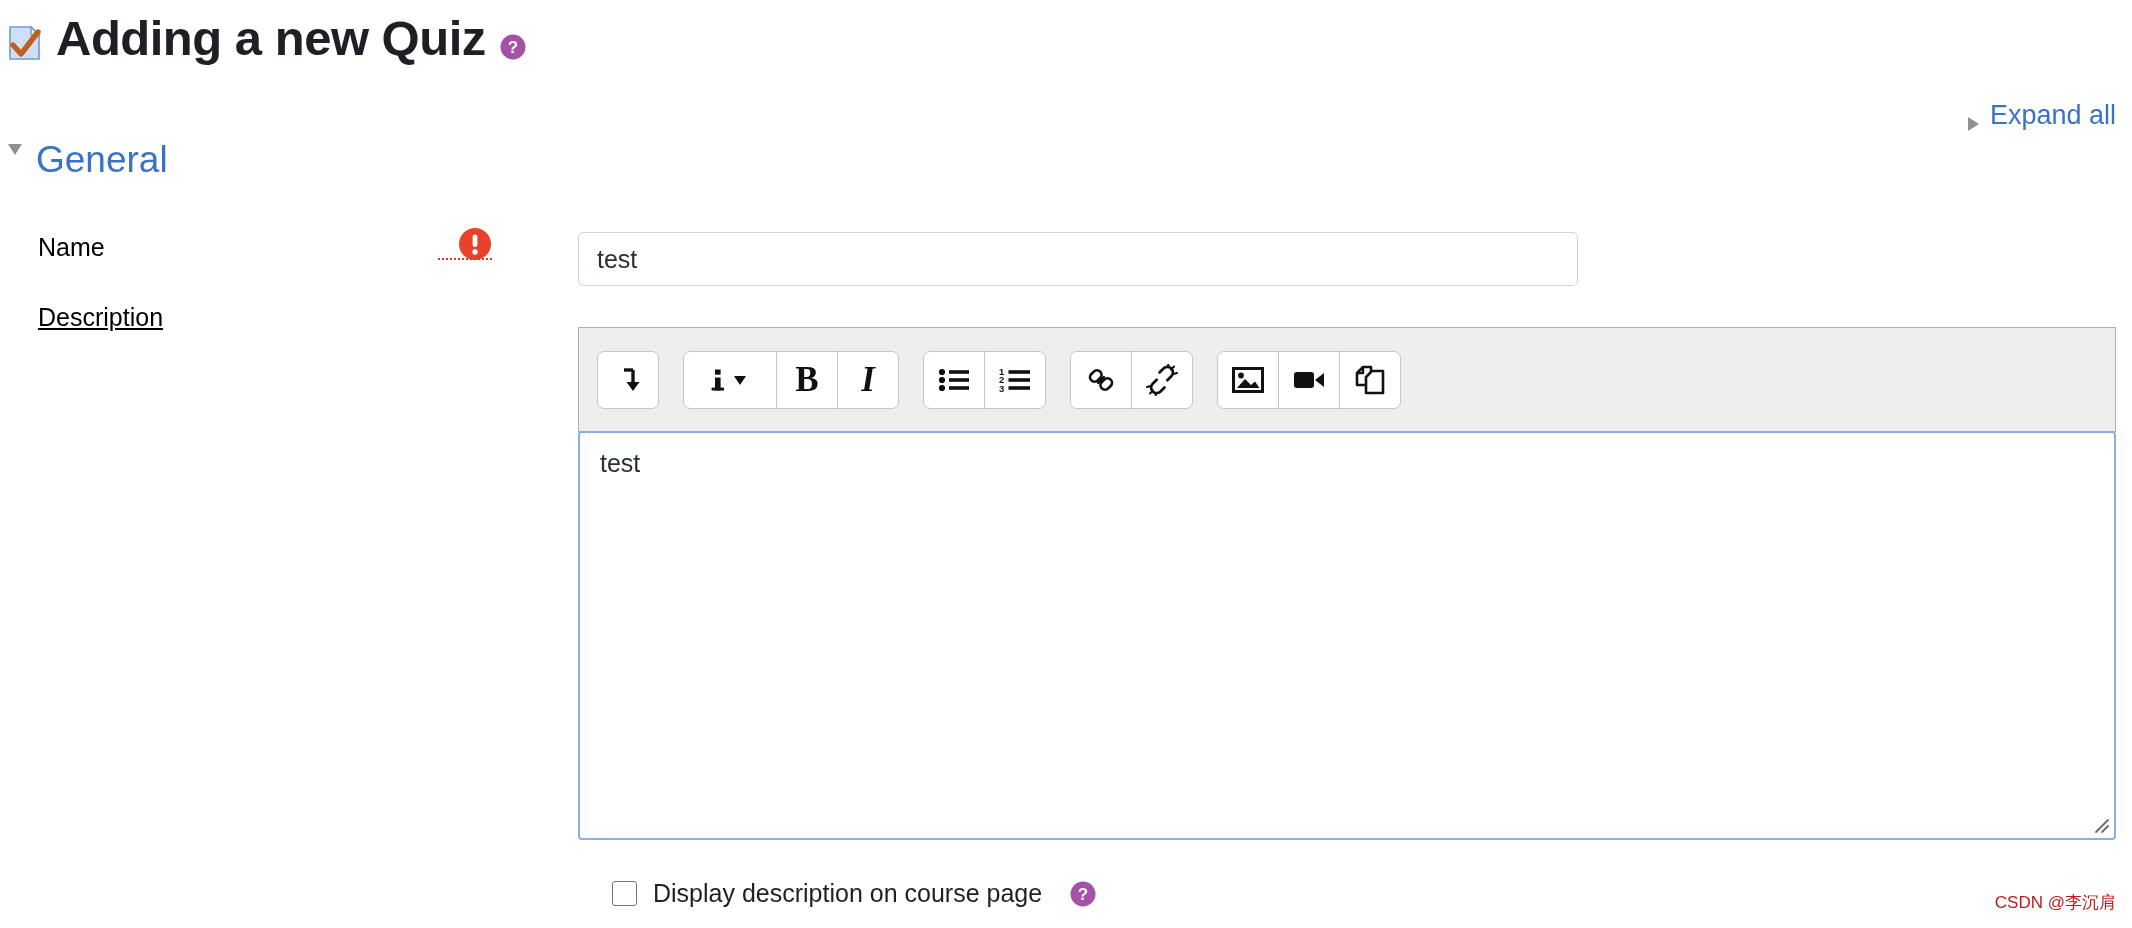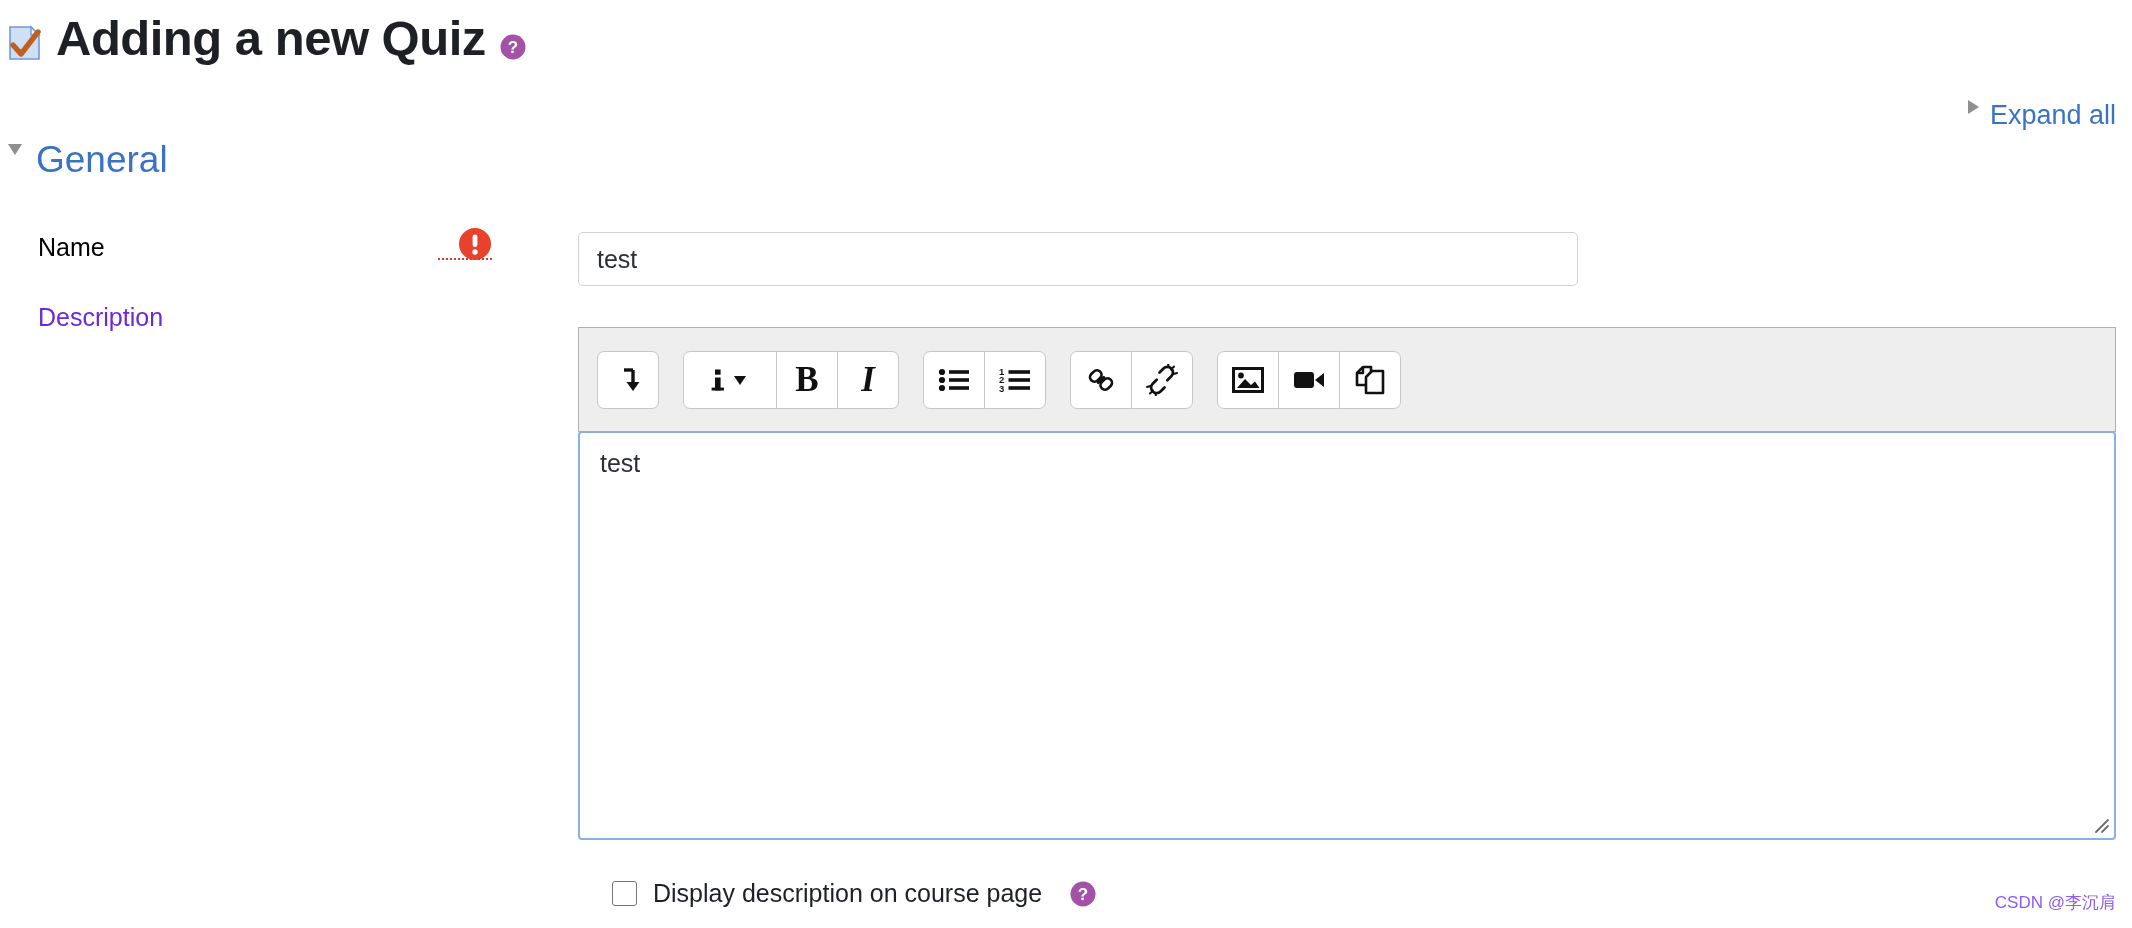--- a/index.html
+++ b/index.html
@@ -22,21 +22,21 @@
   .page-title {
     font-size: 49px; font-weight: bold; letter-spacing: -0.5px;
     color: #1d2125; line-height: 1.0; white-space: nowrap;
   }
   .help-icon { display: block; flex: none; }
   .title-help { margin-top: 16px; }
 
   
   .expand-all {
     position: absolute; right: 16px; top: 100px;
-    display: flex; align-items: flex-start; gap: 11px;
+    display: flex; align-items: flex-end; gap: 11px;
   }
   .tri-right {
     width: 0; height: 0; flex: none;
     border-left: 11px solid #8f8f8f;
     border-top: 7.5px solid transparent;
     border-bottom: 7.5px solid transparent;
   }
   .expand-all-label {
     font-size: 27px; color: #3b73c4; white-space: nowrap;
     cursor: pointer;
@@ -57,21 +57,21 @@
     font-size: 37px; color: #3b73c4; line-height: 1.1; white-space: nowrap;
   }
 
   
   .label-col-name {
     position: absolute; left: 38px; top: 233px;
     font-size: 25px; color: #000000; white-space: nowrap;
   }
   .label-col-desc {
     position: absolute; left: 38px; top: 303px;
-    font-size: 25px; color: #6d28d9; white-space: nowrap;
+    font-size: 25px; color: #000000; white-space: nowrap; text-decoration: underline;
   }
   .required-marker {
     position: absolute; left: 458px; top: 227px;
     width: 34px; height: 34px;
   }
   .required-dots {
     position: absolute; left: 438px; top: 258px;
     width: 54px; height: 0;
     border-bottom: 2px dotted #d63a2c;
   }
@@ -138,21 +138,21 @@
     width: 25px; height: 25px; flex: none;
     border: 1.5px solid #767676; border-radius: 3px;
     background: #fff; cursor: pointer;
   }
   .cb-label { font-size: 25px; color: #1d2125; white-space: nowrap; cursor: pointer; }
   .cb-help { margin-left: 12px; }
 
   
   .watermark {
     position: absolute; right: 16px; bottom: 14px;
-    font-size: 17px; color: #8b5cf6; white-space: nowrap;
+    font-size: 17px; color: #b91c1c; white-space: nowrap;
   }
 </style>
 </head>
 <body>
 
 <div class="page">
 
   <div class="title-row">
     <svg class="quiz-icon" viewBox="0 0 34 36">
       <path d="M2 2 H23 L31 10 V34 H2 Z" fill="#cfe0f5" stroke="#6f9ad6" stroke-width="1.6"></path>

